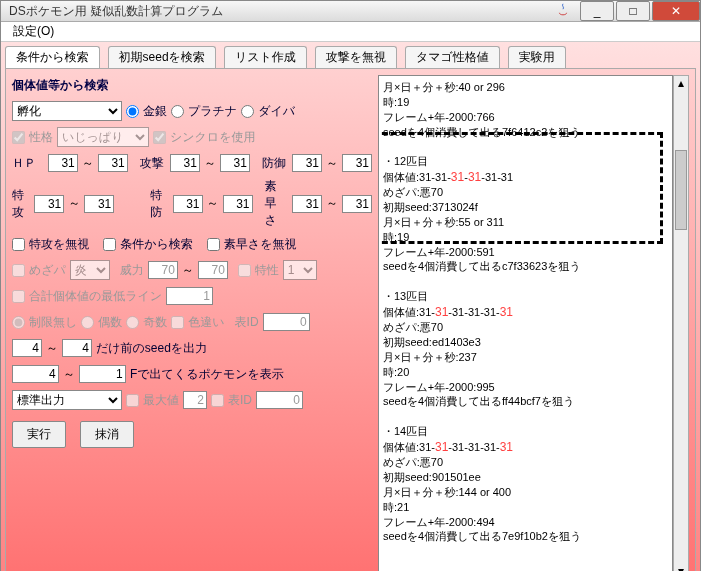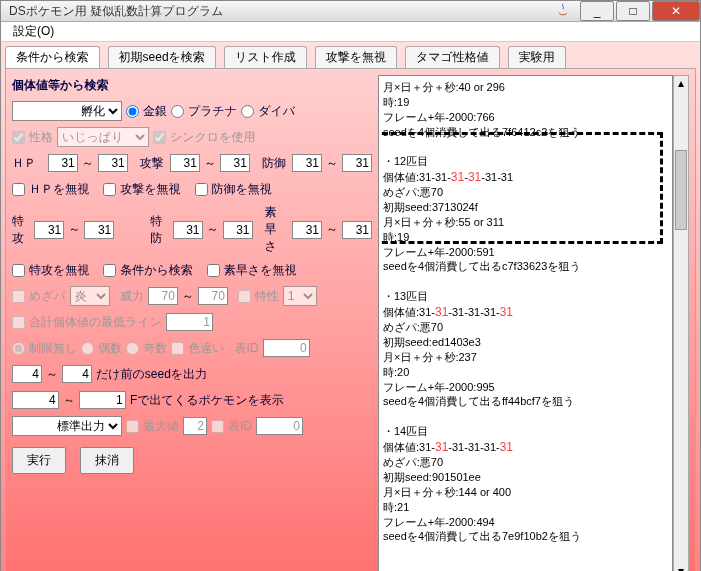--- a/index.html
+++ b/index.html
@@ -18,21 +18,21 @@
 .tab { background: #f5f5f5; border: 1px solid #aaa; border-bottom: none; padding: 2px 10px; margin-right: 8px; border-radius: 3px 3px 0 0; }
 .tab.active { background: #fff; }
 .tabcontent { flex: 1; background: linear-gradient(#ffd0d0, #ff7070); border: 1px solid #aaa; padding: 6px; display: flex; gap: 6px; }
 .left { width: 360px; display: flex; flex-direction: column; gap: 4px; }
 .right { flex: 1; display: flex; flex-direction: column; }
 .heading { color: #004; font-weight: bold; padding: 2px 0; }
 .row { display: flex; align-items: center; gap: 4px; min-height: 22px; }
 input[type=text] { width: 30px; height: 18px; border: 1px solid #888; background: #fff; text-align: right; padding-right: 2px; }
 input[type=text].wide { width: 47px; padding-left: 36px; }
 select { height: 20px; border: 1px solid #888; background: #fff; }
-.sel-wide { width: 110px; text-align: right; }
+.sel-wide { width: 110px; }
 .lbl { color: #003; }
 .chk { width: 13px; height: 13px; }
 .radio { width: 13px; height: 13px; }
 .dim { color: #999; }
 .btn { background: #f0f0f0; border: 1px solid #888; padding: 4px 14px; border-radius: 2px; }
 .btn.small { padding: 2px 8px; }
 .results { flex: 1; background: #fff; border: 1px solid #888; padding: 4px; font-size: 11px; line-height: 1.35; overflow: hidden; position: relative; white-space: pre-wrap; }
 .results .hl { color: #ff4040; }
 .dashbox { position: absolute; border: 3px dashed #000; pointer-events: none; }
 .scrollbar { width: 16px; background: #eee; border: 1px solid #aaa; display: flex; flex-direction: column; align-items: center; }
@@ -86,28 +86,20 @@
           <input type="checkbox" class="chk" checked="" disabled="" style="">
             <span class="dim">シンクロを使用</span>
         </div>
         <div class="row">
           <span class="lbl" style="width:34px">ＨＰ</span>
           <input type="text" value="31" style="">～<input type="text" value="31" style="">
           <span class="lbl" style="width:28px;margin-left:8px">攻撃</span>
           <input type="text" value="31" style="">～<input type="text" value="31" style="">
           <span class="lbl" style="width:28px;margin-left:8px">防御</span>
           <input type="text" value="31" style="">～<input type="text" value="31" style="">
-        </div>
-        <div class="row">
-          <input type="checkbox" class="chk" style="">
-            <span class="lbl">ＨＰを無視</span>
-          <input type="checkbox" class="chk" style="margin-left: 10px;">
-            <span class="lbl">攻撃を無視</span>
-          <input type="checkbox" class="chk" style="margin-left: 10px;">
-            <span class="lbl">防御を無視</span>
         </div>
         <div class="row">
           <span class="lbl" style="width:28px">特攻</span>
           <input type="text" value="31" style="">～<input type="text" value="31" style="">
           <span class="lbl" style="width:28px;margin-left:32px">特防</span>
           <input type="text" value="31" style="">～<input type="text" value="31" style="">
           <span class="lbl" style="width:36px;margin-left:8px">素早さ</span>
           <input type="text" value="31" style="">～<input type="text" value="31" style="">
         </div>
         <div class="row">

